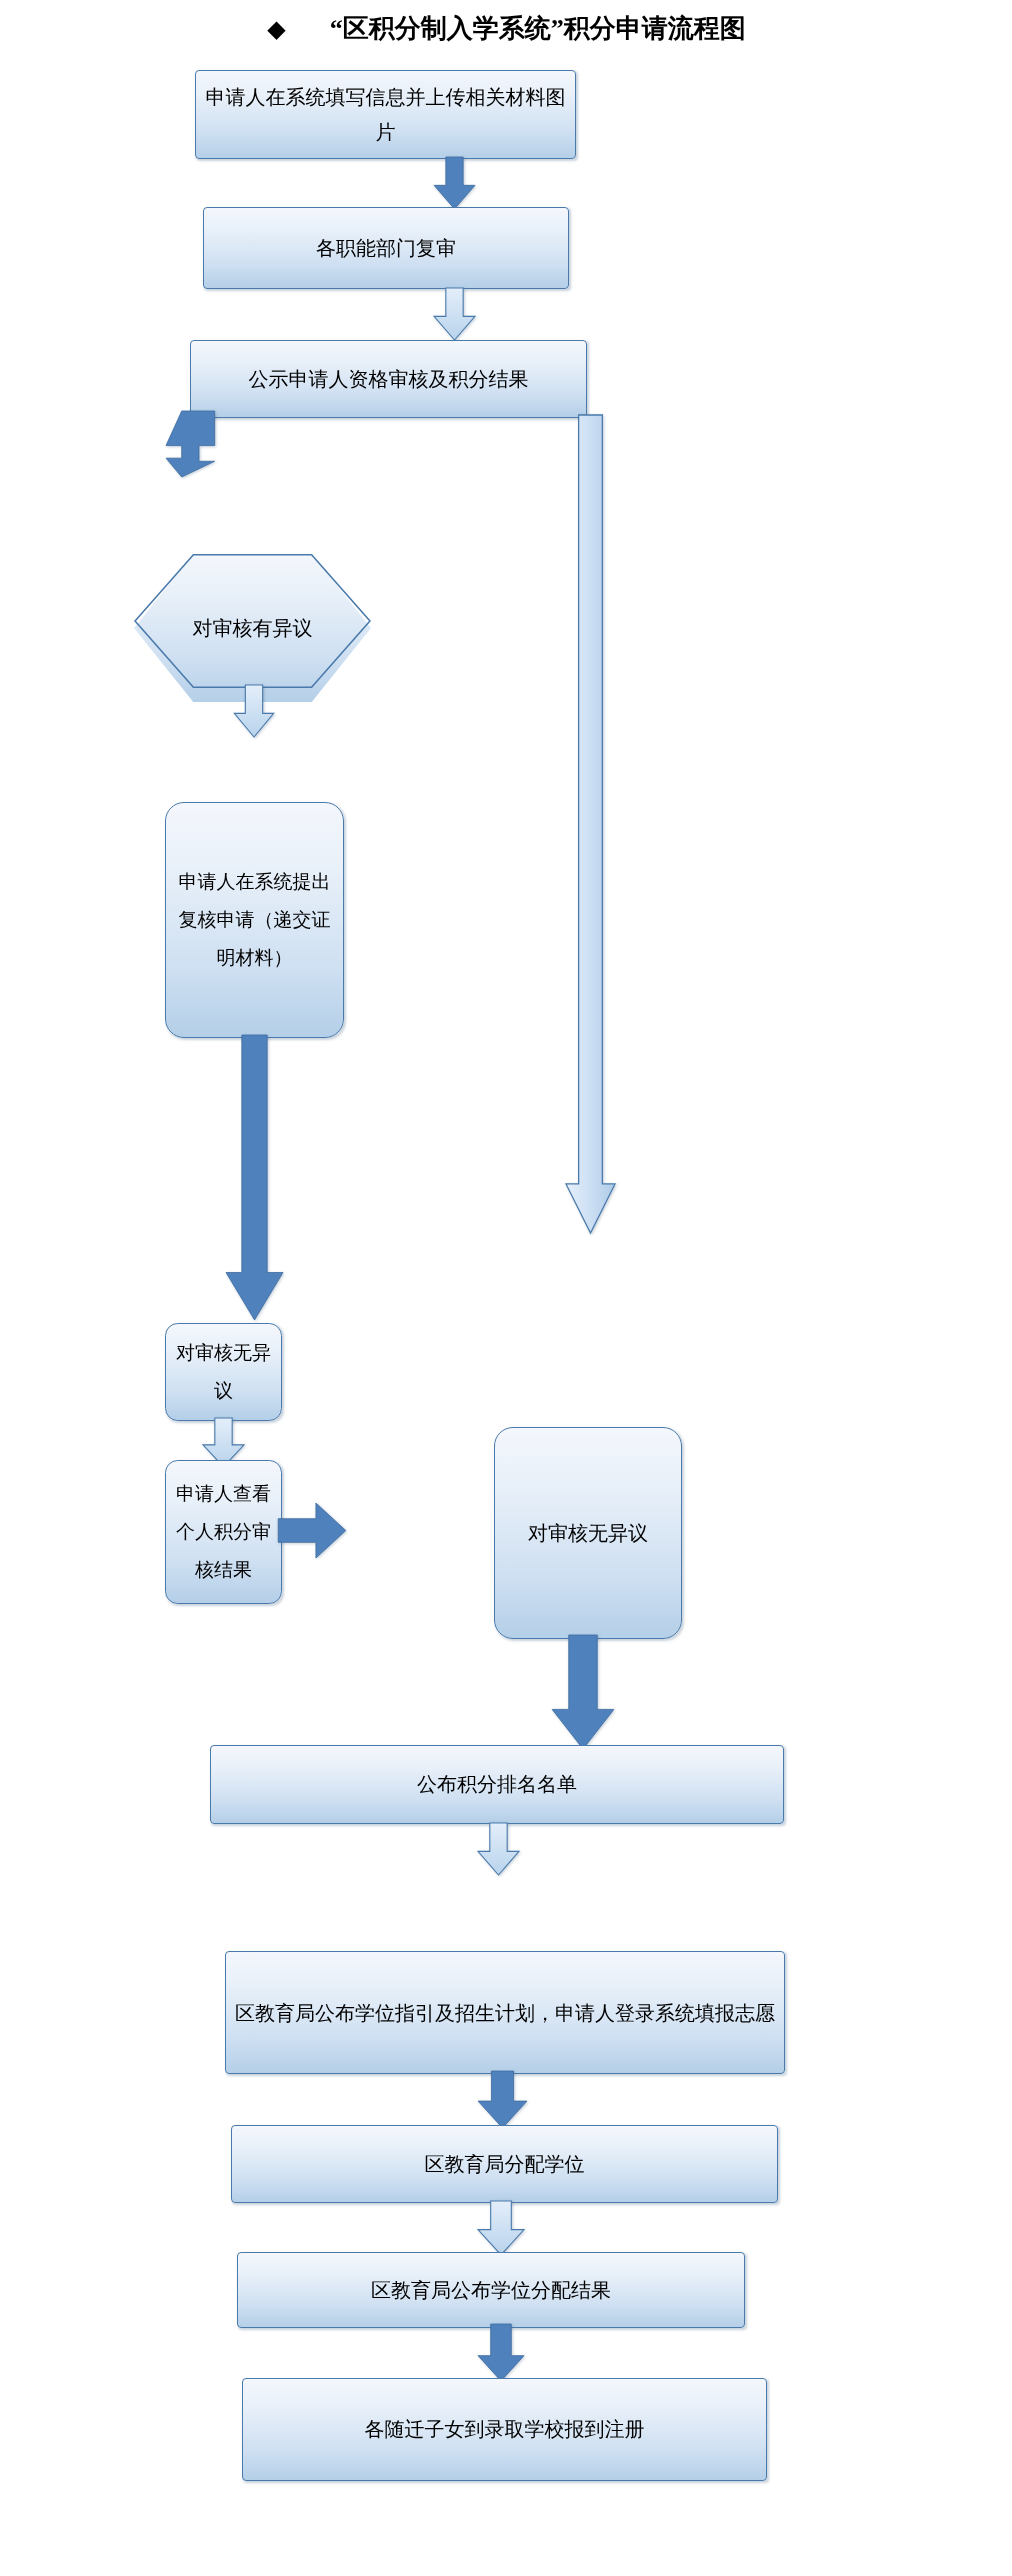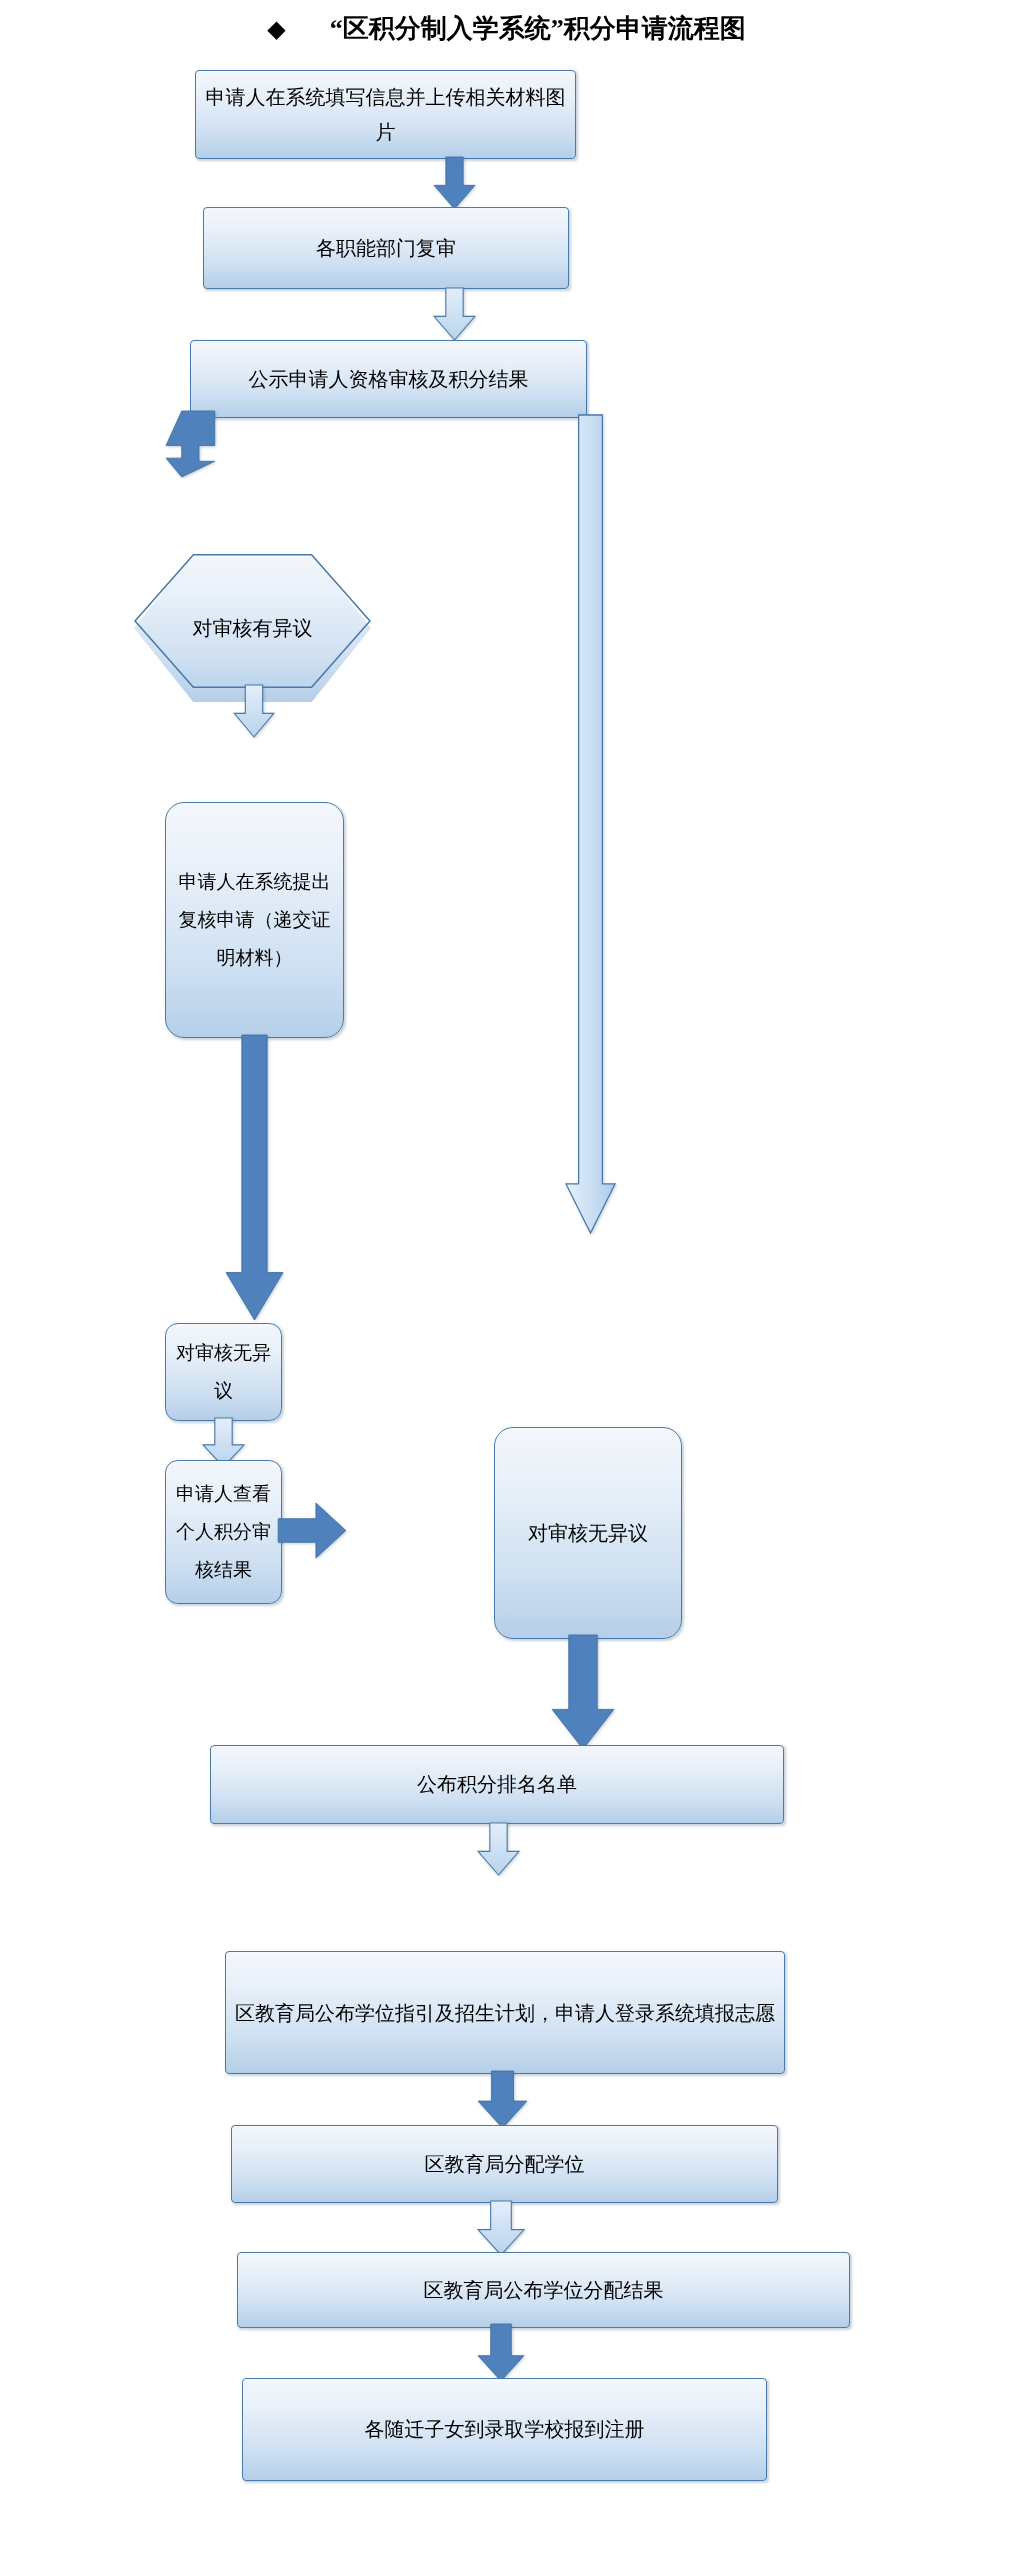--- a/index.html
+++ b/index.html
@@ -251,21 +251,21 @@
       <defs>
         <linearGradient id="lg_a5" x1="0" y1="0" x2="0" y2="1">
           <stop offset="0%" stop-color="#e4eefa"></stop>
           <stop offset="100%" stop-color="#b8d3ec"></stop>
         </linearGradient>
       </defs>
       <polygon points="16,0 42,0 42,36 58,36 29,68 0,36 16,36" fill="url(#lg_a5)" stroke="#4a7aab" stroke-width="1.4"></polygon>
     </svg>
   </div>
 
-  <div class="node" style="left:237px; top:2252px; width:613px; height:76px;">
+  <div class="node" style="left:237px; top:2252px; width:508px; height:76px;">
     <span class="txt">区教育局公布学位分配结果</span>
   </div>
 
   <div class="arrow shadowed" style="left:478px; top:2324px; width:46px; height:57px;">
     <svg width="46" height="57" viewBox="0 0 58 72">
       <polygon points="16,0 42,0 42,40 58,40 29,72 0,40 16,40" fill="#4f81bd" stroke="#3e6b9e" stroke-width="1"></polygon>
     </svg>
   </div>
 
   <div class="node" style="left:242px; top:2378px; width:525px; height:103px;">

